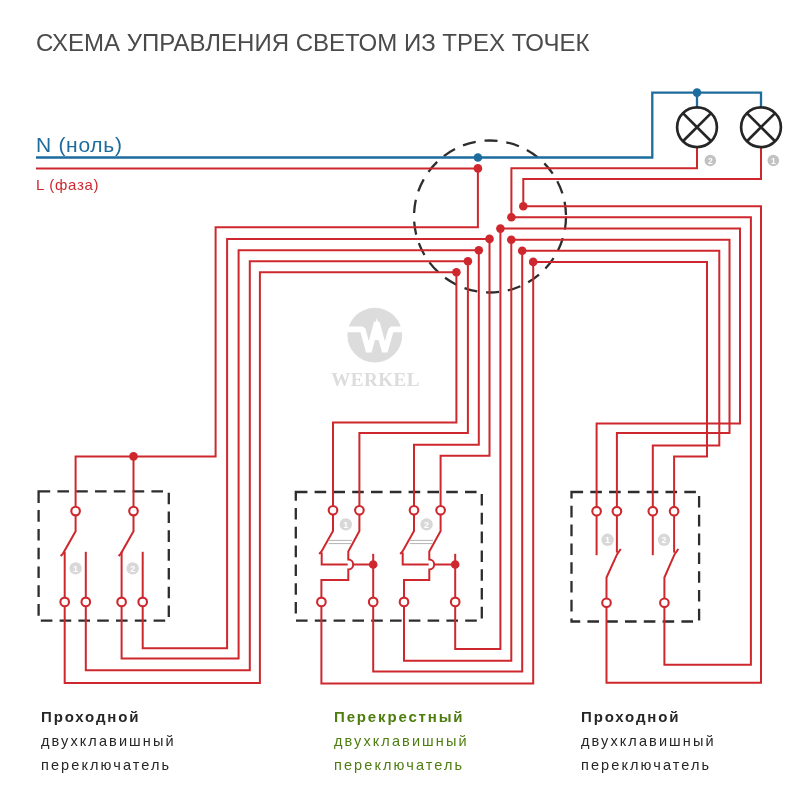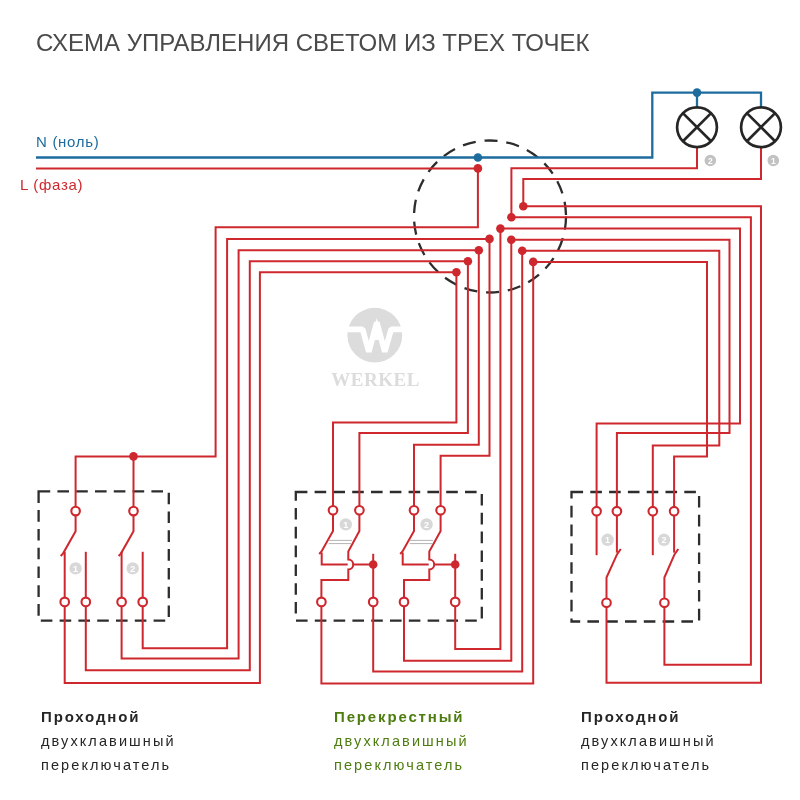--- a/index.html
+++ b/index.html
@@ -6,23 +6,23 @@
 body{width:800px;height:800px;overflow:hidden;font-family:"Liberation Sans",sans-serif}
 .wrap{position:relative;width:784px;height:800px;background:#fff}
 .t{position:absolute;white-space:nowrap}
 </style>
 </head>
 <body>
 <div class="wrap">
 
 <div class="t" style="left:36px;top:29px;font-size:24px;color:#4a4a4a;letter-spacing:0px">СХЕМА УПРАВЛЕНИЯ СВЕТОМ ИЗ ТРЕХ ТОЧЕК</div>
 
-<div class="t" style="left:36px;top:133px;font-size:15px;color:#1d6c9d;letter-spacing:0.7px">N (ноль)</div>
-
-<div class="t" style="left:20px;top:176px;font-size:15px;color:#ce282e;letter-spacing:0.7px">L (фаза)</div>
+<div class="t" style="left:36px;top:133px;font-size:21px;color:#1d6c9d;letter-spacing:0.7px">N (ноль)</div>
+
+<div class="t" style="left:36px;top:176px;font-size:15px;color:#ce282e;letter-spacing:0.7px">L (фаза)</div>
 <svg width="800" height="800" viewBox="0 0 800 800" style="position:absolute;left:0;top:0">
 <g fill="none" stroke-linecap="butt" stroke-linejoin="miter">
 
 <circle cx="374.8" cy="335.2" r="27.4" fill="#dcdcdc" stroke="none"></circle>
 
 <path d="M347.6 329.3 H362.6 L368.8 351.8 L376.8 322.5 L384.8 351.8 L391.2 329.3 H402.2" stroke="#ffffff" stroke-width="5.7" stroke-linejoin="bevel"></path>
 <path d="M376.8 317.9 L370.9 339.9 L382.8 339.9 Z" fill="#ffffff" stroke="none"></path>
 
 <text x="375.6" y="386.2" text-anchor="middle" font-family="Liberation Serif, serif" font-weight="bold" font-size="19" letter-spacing="0.5" fill="#dcdcdc" stroke="none">WERKEL</text>
 

